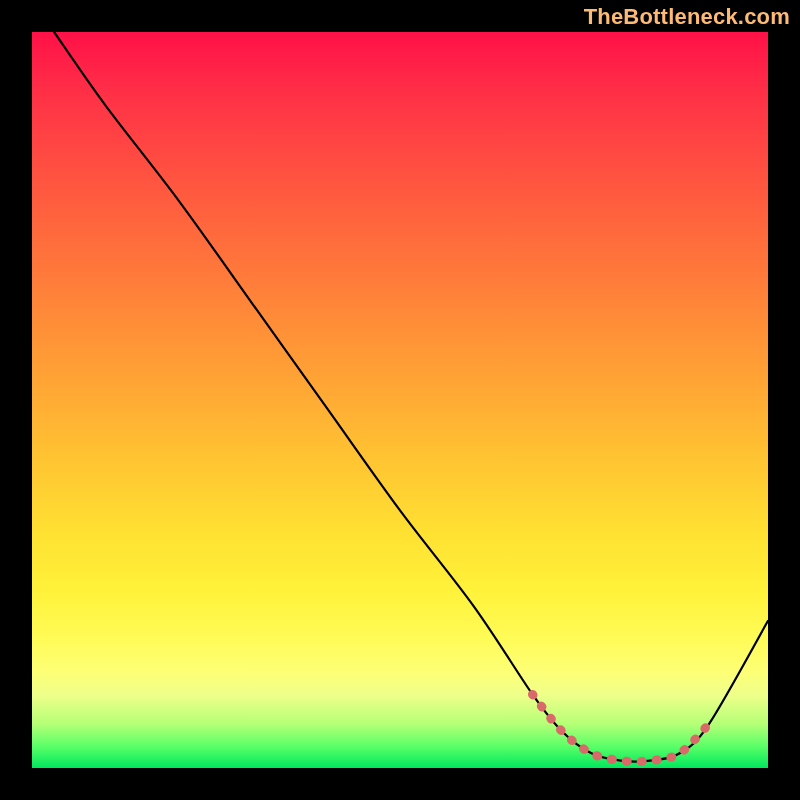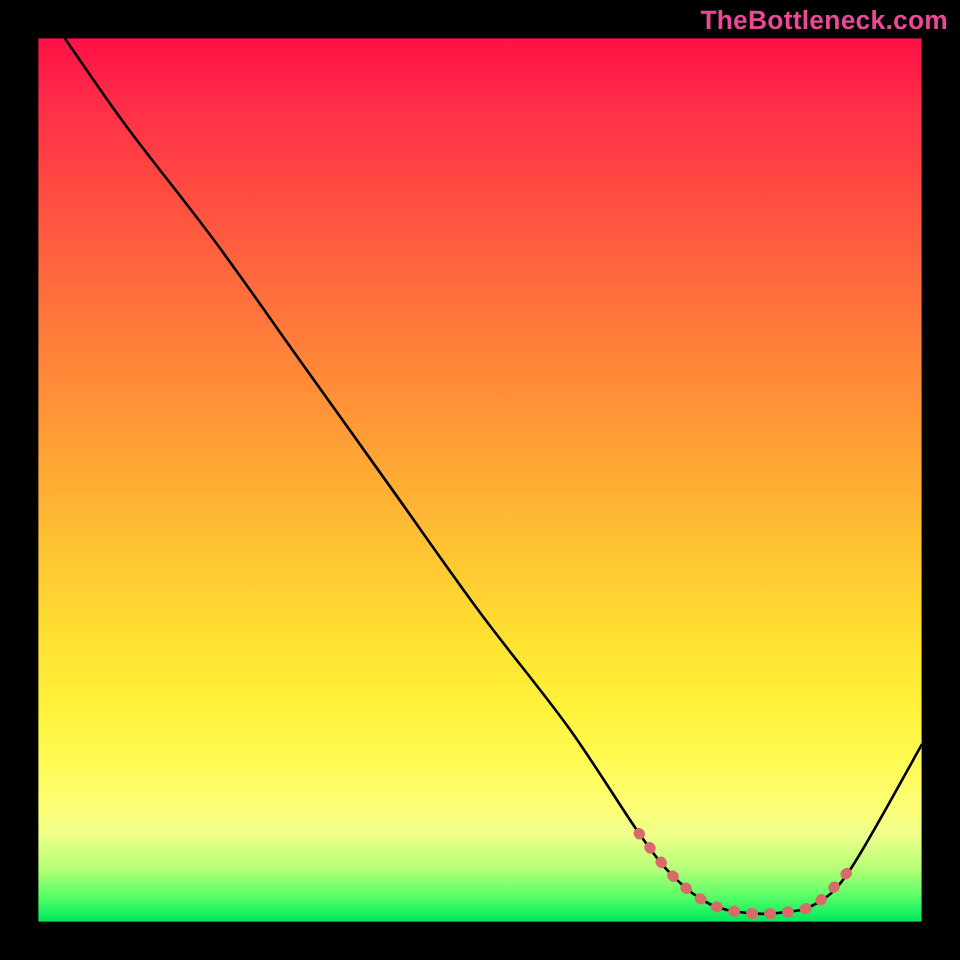--- a/index.html
+++ b/index.html
@@ -14,21 +14,21 @@
   .frame {
     position: relative;
     width: 800px;
     height: 800px;
     background: #000;
   }
   .watermark {
     position: absolute;
     top: 4px;
     right: 10px;
-    color: #ec4899;
+    color: #fdba74;
     font-size: 22px;
     font-weight: 600;
     letter-spacing: 0.2px;
     z-index: 10;
     user-select: none;
   }
   .plot-area {
     position: absolute;
     left: 32px;
     top: 32px;

